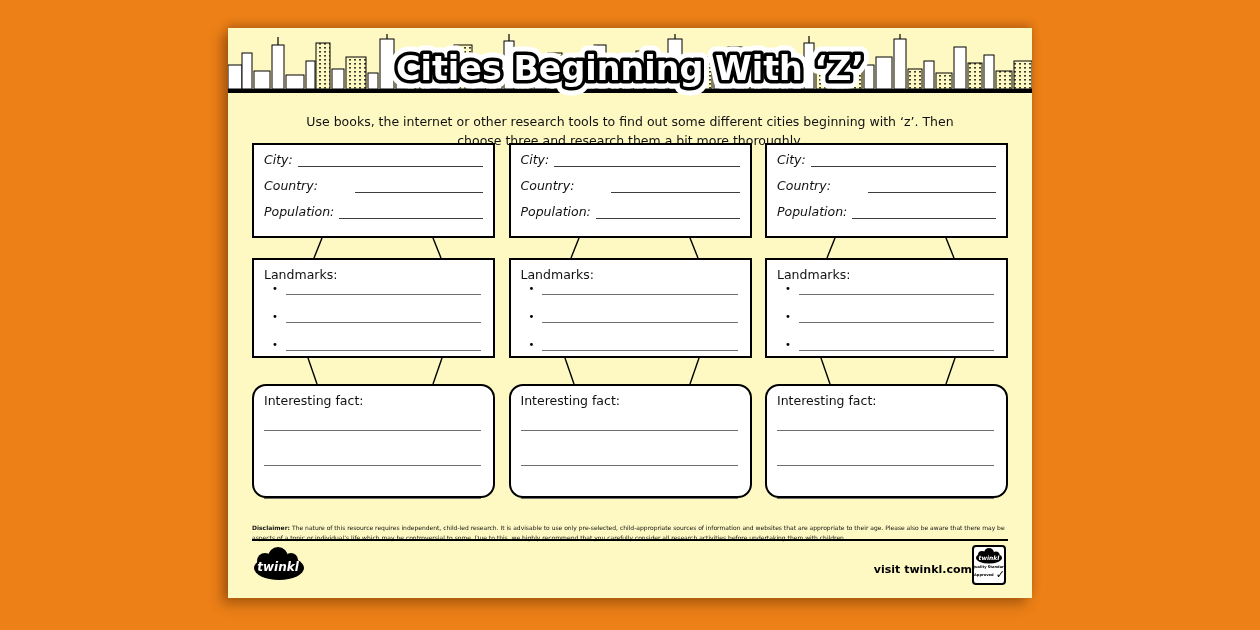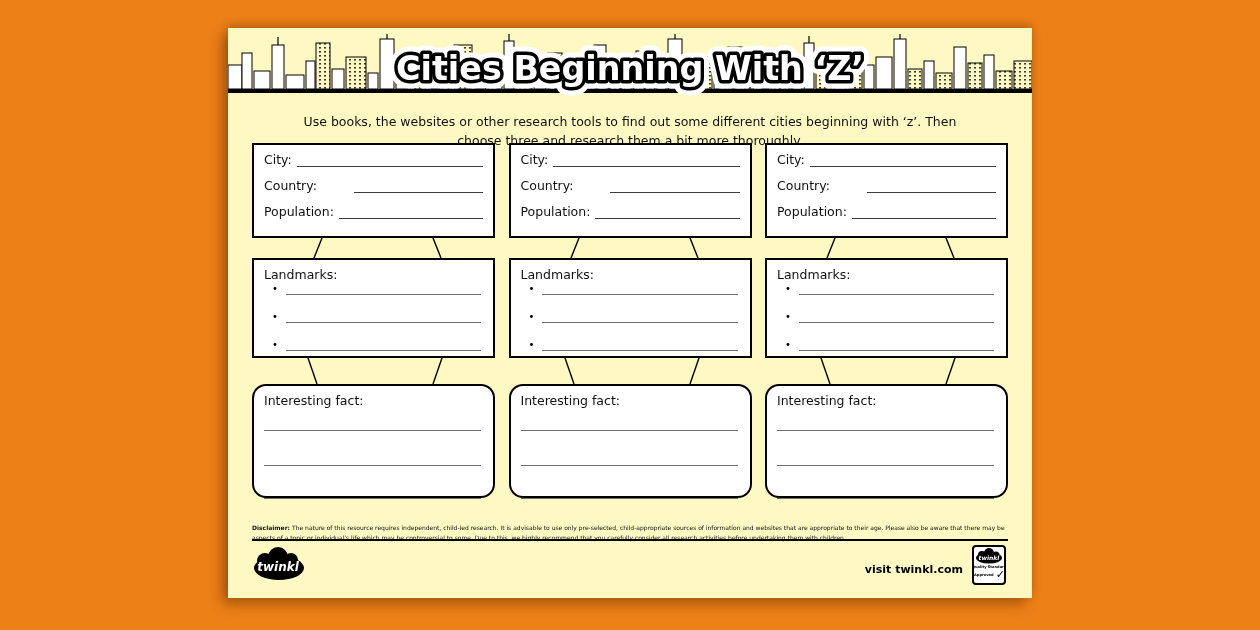--- a/index.html
+++ b/index.html
@@ -20,21 +20,21 @@
     position:absolute;left:72px;top:71px;width:660px;
     text-align:center;font-size:12.5px;line-height:1.55;color:#111;
   }
   
   .grid{
     position:absolute;left:24px;top:115px;width:756px;
     display:flex;justify-content:space-between;
   }
   .col{width:243px;display:flex;flex-direction:column;}
   .box{border:2px solid #000;background:#fff;box-sizing:border-box;}
-  .info-box{height:95px;padding:6px 10px 0 10px;}
+  .info-box{height:95px;padding:6px 10px 0 10px;font-style:italic;}
   .field{display:flex;align-items:flex-end;}
   .field.f1{height:16px;}
   .field.f2{height:26px;gap:32px;}
   .field.f3{height:26px;}
   .lbl{font-size:12.5px;color:#111;white-space:nowrap;line-height:1.1;}
   .wline{flex:1;border-bottom:1.3px solid #3d3d3d;margin-left:5px;}
   .conn{width:243px;height:20px;display:block;}
   .conn2{height:26px;}
   .lm-box{height:100px;padding:8px 12px 0 10px;}
   .lm-row{display:flex;align-items:flex-end;height:28px;padding-left:8px;}
@@ -51,21 +51,21 @@
     position:absolute;left:24px;top:489px;width:756px;
     font-size:6px;line-height:1.6;color:#111;
   }
   .disc-b{margin-right:2px;}
   .divider{position:absolute;left:24px;top:511px;width:756px;border-top:2.5px solid #000;}
   .footer-cloud{position:absolute;left:24px;top:517px;}
   .footer-right{
     position:absolute;right:26px;top:517px;
     display:flex;align-items:center;
   }
-  .visit{font-size:11px;font-weight:bold;color:#000;margin-right:9px;margin-top:8px;}
+  .visit{font-size:11px;font-weight:bold;color:#000;margin-top:8px;}
   .badge{
     width:34px;height:40px;border:2px solid #000;border-radius:4px;
     background:#fff;box-sizing:border-box;padding-top:1px;
     display:flex;flex-direction:column;align-items:center;
   }
   .badge svg{display:block;}
   .badge-line1{font-size:4px;font-weight:bold;color:#000;line-height:1.3;white-space:nowrap;transform:scale(.9);}
   .badge-row{display:flex;align-items:center;line-height:1;}
   .badge-line2{font-size:4px;font-weight:bold;color:#000;transform:scale(.9);}
   .badge-check{font-size:11px;font-weight:bold;color:#000;margin-left:1px;}
@@ -145,21 +145,21 @@
         <line x1="672" y1="5" x2="672" y2="-2"></line>
     </g>
     <rect x="0" y="55" width="804" height="4" fill="#000" stroke="none"></rect>
   </svg>
 
   <svg class="title-svg" viewBox="0 0 804 64">
     <text x="402" y="44" text-anchor="middle" textLength="468" lengthAdjust="spacingAndGlyphs" font-family="DejaVu Sans, sans-serif" font-size="34" font-weight="bold" fill="#fff" stroke="#fff" stroke-width="17" stroke-linejoin="round" paint-order="stroke">Cities Beginning With ‘Z’</text>
     <text x="402" y="44" text-anchor="middle" textLength="468" lengthAdjust="spacingAndGlyphs" font-family="DejaVu Sans, sans-serif" font-size="34" font-weight="bold" fill="#fff" stroke="#000" stroke-width="7" stroke-linejoin="round" paint-order="stroke">Cities Beginning With ‘Z’</text>
   </svg>
 
-  <p class="instructions">Use books, the websites or other research tools to find out some different cities beginning with ‘z’. Then choose three and research them a bit more thoroughly.</p>
+  <p class="instructions">Use books, the internet or other research tools to find out some different cities beginning with ‘z’. Then choose three and research them a bit more thoroughly.</p>
 
   <div class="grid">
 
     <div class="col">
       <div class="box info-box">
         <div class="field f1">
           <span class="lbl">City:</span>
           <span class="wline"></span>
         </div>
         <div class="field f2">

